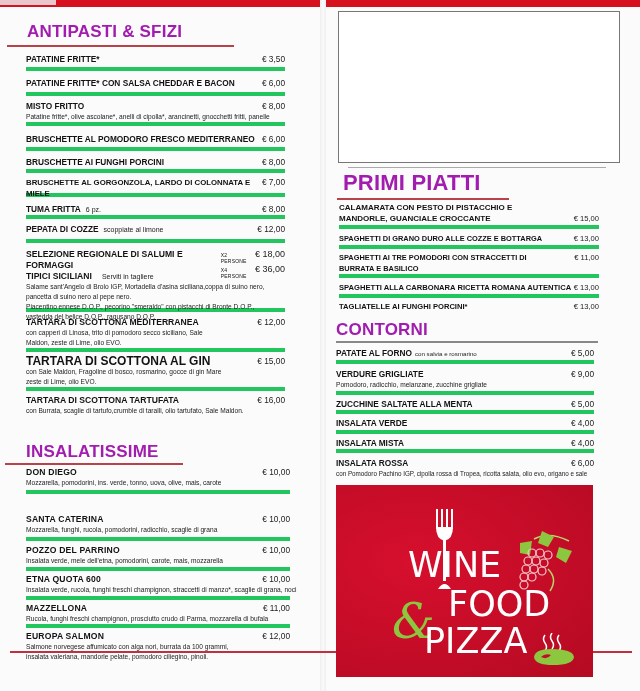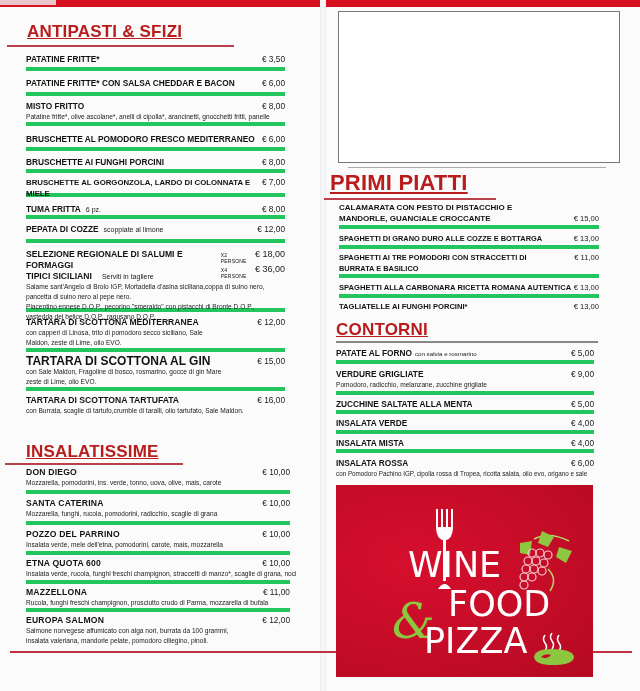--- a/index.html
+++ b/index.html
@@ -8,21 +8,21 @@
 
   .top-bar { position: absolute; left: 0; top: 0; width: 640px; height: 7px; background: #d6101f; }
   .top-bar .lite { position: absolute; left: 0; top: 0; width: 56px; height: 5px; background: #e8c6cb; }
 
   .page-divider { position: absolute; left: 320px; top: 0; width: 6px; height: 691px;
     background: linear-gradient(to right, #eee, #fafafa, #eee); }
 
   .col-left { position: absolute; left: 0; top: 0; width: 320px; height: 691px; }
   .col-right { position: absolute; left: 326px; top: 0; width: 314px; height: 691px; }
 
-  .section-title { position: absolute; font-weight: bold; color: #b91c1c; letter-spacing: 0.2px; text-decoration: underline; }
+  .section-title { position: absolute; font-weight: bold; color: #a21caf; letter-spacing: 0.2px; }
   .section-title .underline { position: absolute; left: -20px; height: 2px; background: #b8414a; }
 
   .list { position: absolute; }
   .item { position: relative; border-bottom: 4px solid #22c55e; padding: 3px 0 3px 0; }
   .item:last-child { border-bottom: none; }
   .row { display: flex; justify-content: space-between; align-items: flex-start; }
   .name { font-weight: bold; font-size: 8.3px; color: #121212; line-height: 11px; text-transform: none; }
   .name .note { font-weight: normal; font-size: 7px; margin-left: 5px; color: #222; }
   .price { font-size: 8.3px; color: #222; white-space: nowrap; line-height: 11px; }
   .desc { font-size: 6.6px; color: #222; line-height: 10px; }
@@ -155,21 +155,21 @@
   </div>
 
   <div class="list ins" style="left:26px; top:464px; width:264px;">
     <div class="item" style="height:30px; padding-top:3px;">
       <div class="row">
           <span class="name">DON DIEGO</span>
           <span class="price">€ 10,00</span>
         </div>
       <div class="desc">Mozzarella, pomodorini, ins. verde, tonno, uova, olive, mais, carote</div>
     </div>
-    <div class="item" style="height:31px; padding-top:4px;">
+    <div class="item" style="height:31px; padding-top:4px;margin-top:16px;">
       <div class="row">
           <span class="name">SANTA CATERINA</span>
           <span class="price">€ 10,00</span>
         </div>
       <div class="desc">Mozzarella,  funghi, rucola, pomodorini, radicchio, scaglie di grana</div>
     </div>
     <div class="item" style="height:30px; padding-top:4px;">
       <div class="row">
           <span class="name">POZZO DEL PARRINO</span>
           <span class="price">€ 10,00</span>
@@ -199,21 +199,21 @@
     </div>
   </div>
 </div>
 
 <div class="bottom-line"></div>
 
 <div class="col-right">
   <div class="blank-frame"></div>
   <div class="frame-rule"></div>
 
-  <div class="section-title" style="left:4px; top:170px; font-size:22px;">
+  <div class="section-title" style="left:17px; top:170px; font-size:22px;">
     <span>PRIMI PIATTI</span>
     <div class="underline" style="top:28px; left:-6px; width:172px;"></div>
   </div>
 
   <div class="list" style="left:13px; top:200px; width:260px;">
     <div class="item" style="height:29px; padding-top:2px;">
       <div class="row" style="align-items:flex-end;">
           <span class="name" style="font-size:8px; width:215px;">CALAMARATA CON PESTO DI PISTACCHIO E MANDORLE, GUANCIALE CROCCANTE</span>
           <span class="price" style="font-size:7.6px;">€ 15,00</span>
         </div>

